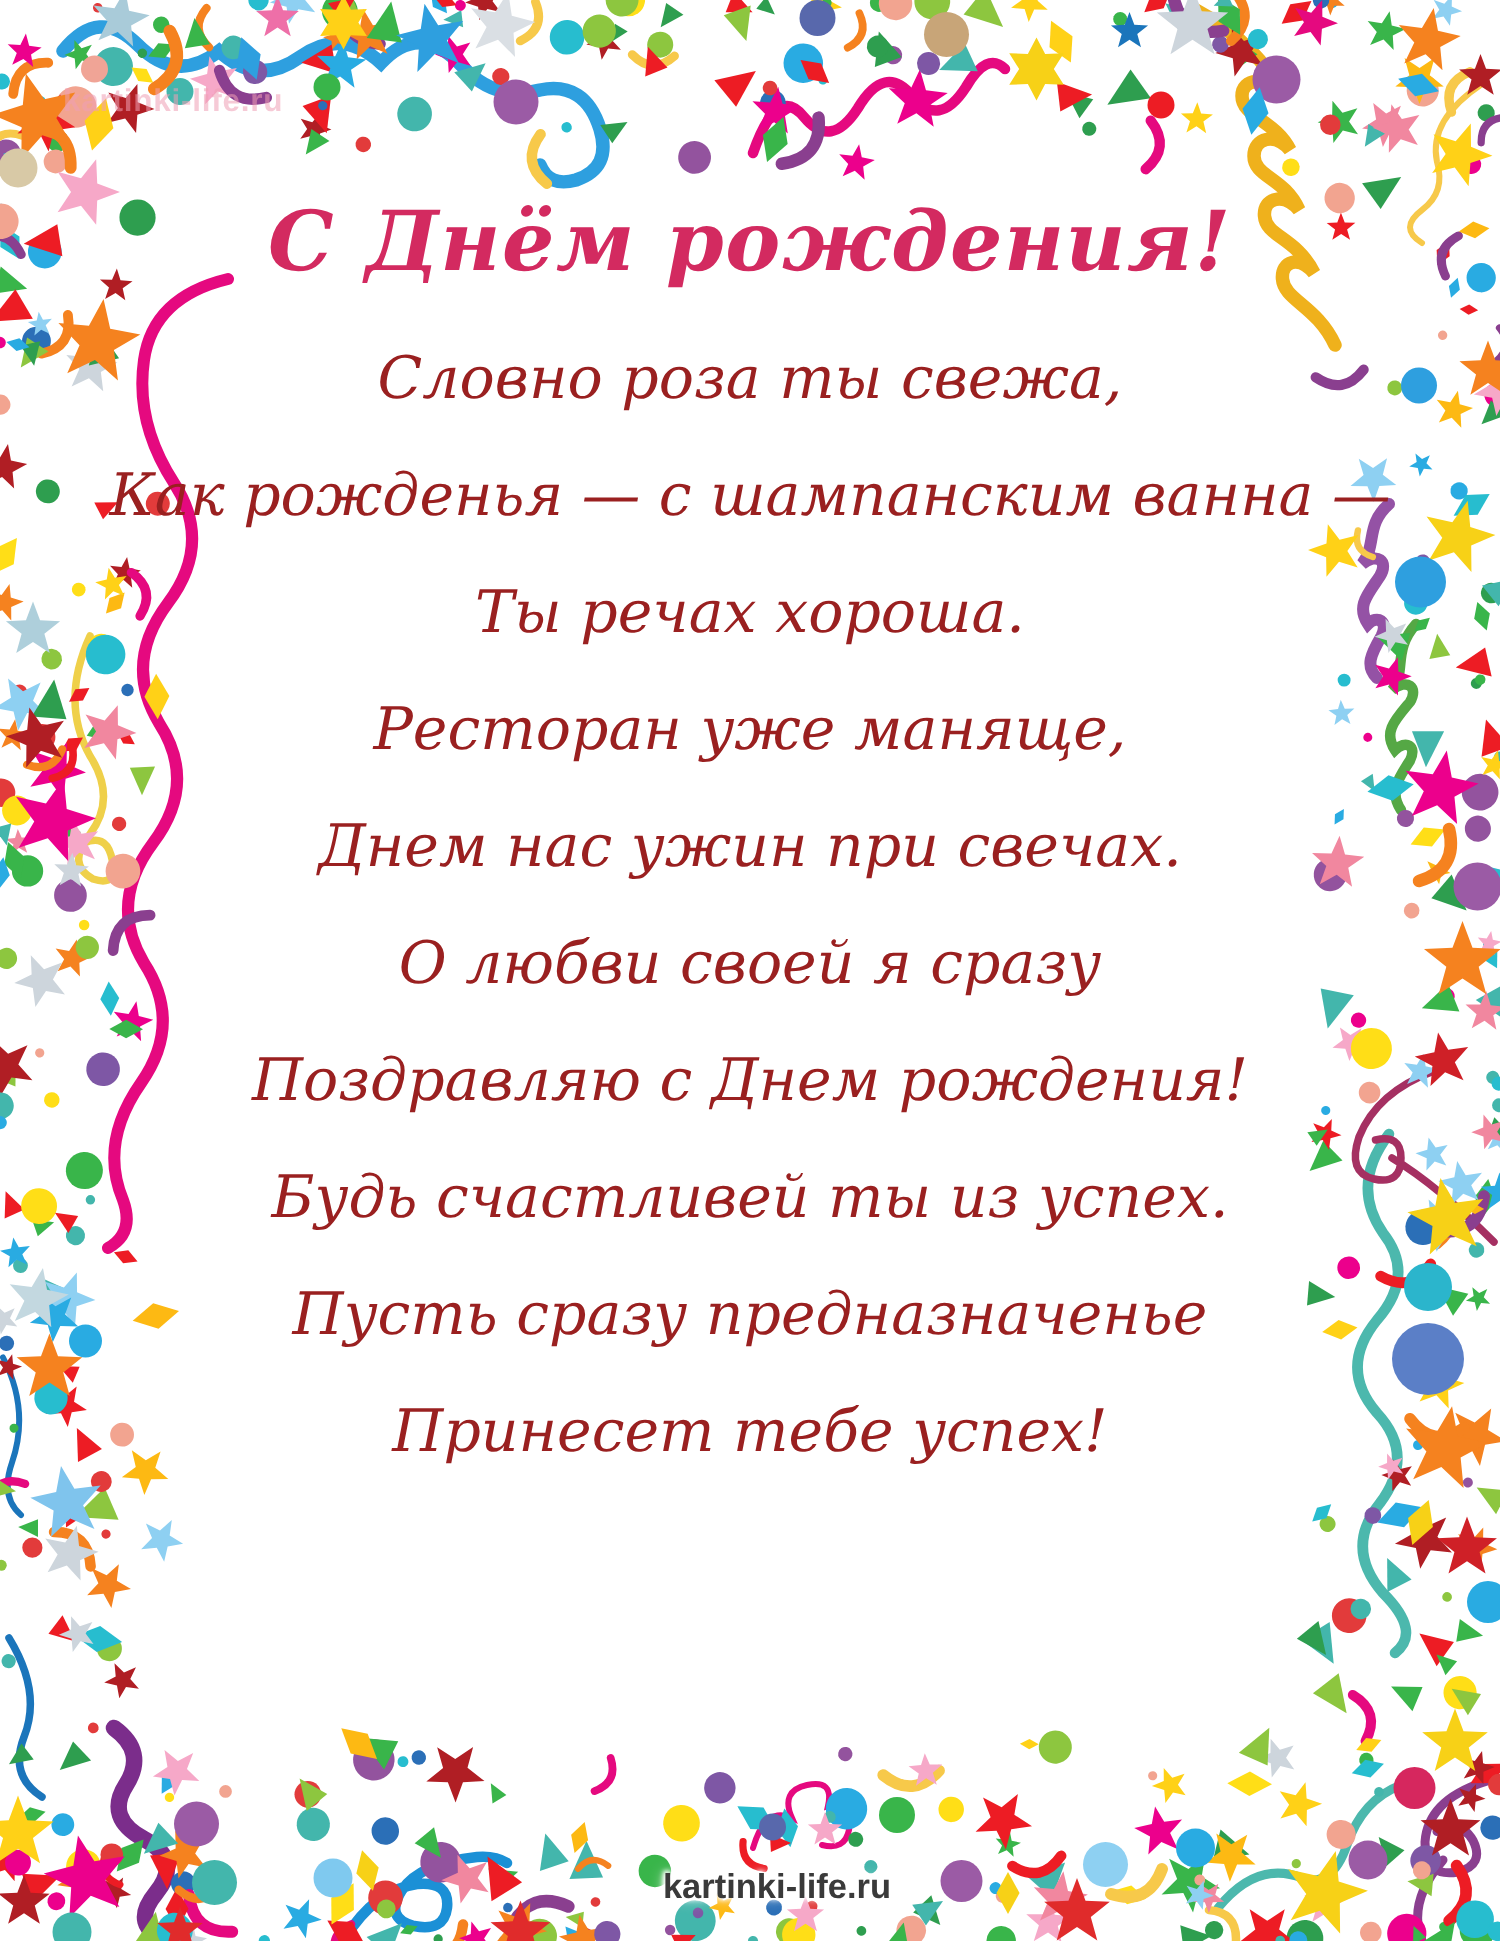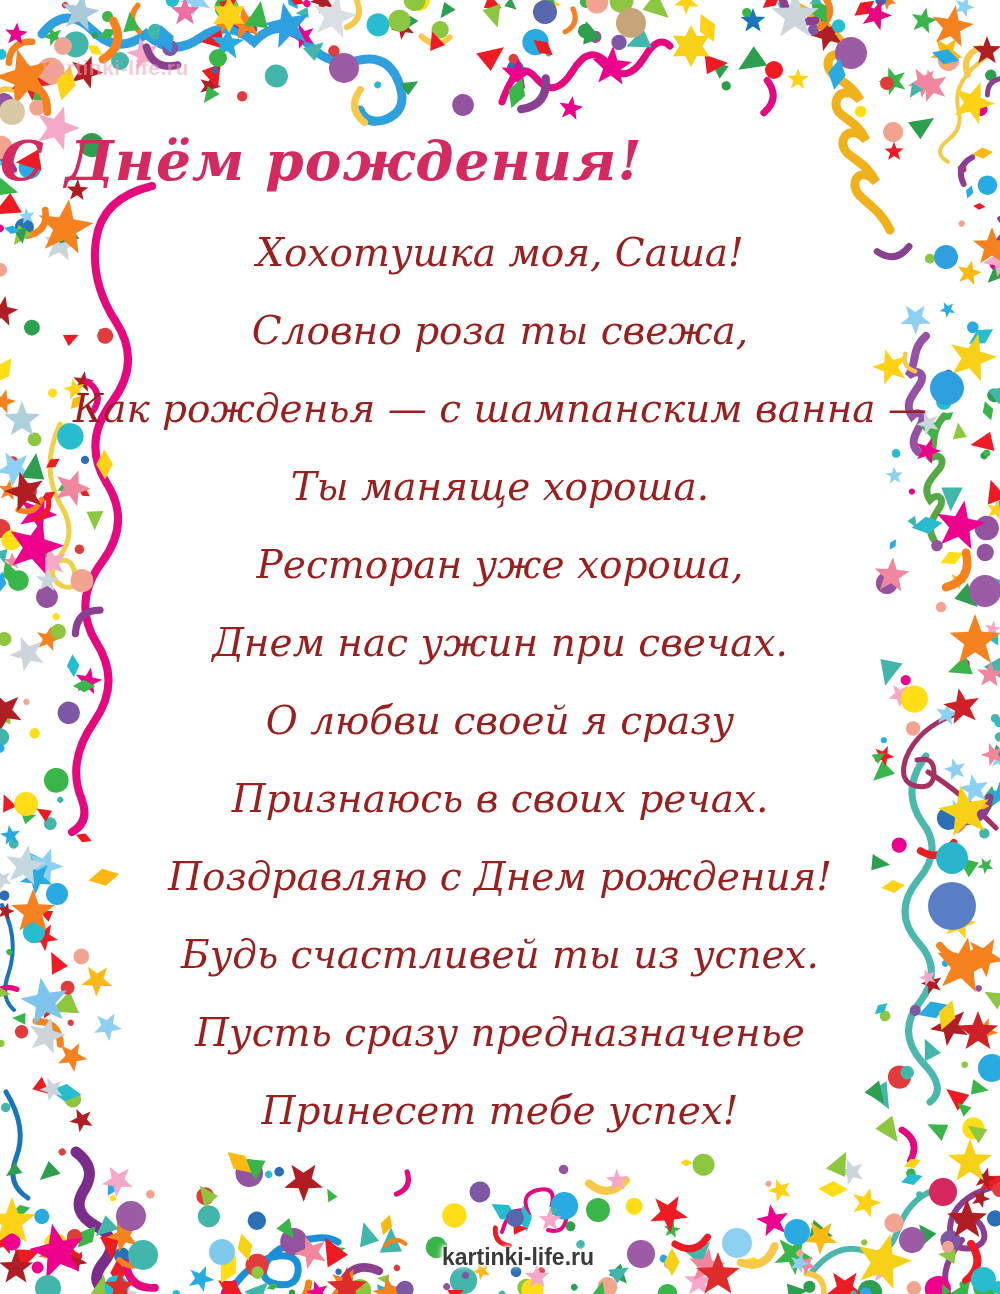--- a/index.html
+++ b/index.html
@@ -4,21 +4,21 @@
 <style>
   html,body{margin:0;padding:0;background:#fff;}
   .stage{position:relative;width:1000px;height:1294px;background:#ffffff;overflow:hidden;}
   #deco{position:absolute;left:0;top:0;}
   .wm-top{
     position:absolute;left:42px;top:56px;
     font-family:"Liberation Sans",sans-serif;font-weight:bold;font-size:21px;
     opacity:.55;letter-spacing:.5px;z-index:3;
   }
   .title{
-    position:absolute;left:0;top:128px;width:100%;
+    position:absolute;left:0;top:128px;width:100%;text-align:center;
     font-family:"DejaVu Serif",serif;font-style:italic;font-weight:bold;
     font-size:55px;z-index:2;letter-spacing:1px;
   }
   .poem{
     position:absolute;left:0;top:214px;width:100%;text-align:center;
     font-family:"DejaVu Serif",serif;font-style:italic;font-size:39px;z-index:2;
   }
   .poem p{margin:0;height:78px;line-height:78px;white-space:nowrap;}
   .wm-bottom{
     position:absolute;top:1244px;left:518px;transform:translateX(-50%);
@@ -668,28 +668,26 @@
       <polygon points="0.000,-1.000 0.247,-0.340 0.951,-0.309 0.399,0.130 0.588,0.809 0.000,0.420 -0.588,0.809 -0.399,0.130 -0.951,-0.309 -0.247,-0.340" transform="translate(550 1220) rotate(0) scale(12)" fill="#F6A8C8"></polygon>
       <circle r="1" transform="translate(515 1218) rotate(0) scale(9)" fill="#5868AC"></circle>
       <polygon points="0.000,-1.000 0.247,-0.340 0.951,-0.309 0.399,0.130 0.588,0.809 0.000,0.420 -0.588,0.809 -0.399,0.130 -0.951,-0.309 -0.247,-0.340" transform="translate(537 1277) rotate(0) scale(13)" fill="#F6A8C8"></polygon>
     </svg>
 
   <div class="wm-top" style="color: rgb(239, 159, 181);">kartinki-life.ru</div>
 
   <div class="title" style="color: rgb(211, 42, 96);">С Днём рождения!</div>
 
   <div class="poem" style="color: rgb(154, 32, 32);">
-    <p>Хохотушка моя, Саша!</p>
     <p>Словно роза ты свежа,</p>
     <p>Как рожденья — с шампанским ванна —</p>
-    <p>Ты маняще хороша.</p>
-    <p>Ресторан уже хороша,</p>
+    <p>Ты речах хороша.</p>
+    <p>Ресторан уже маняще,</p>
     <p>Днем нас ужин при свечах.</p>
     <p>О любви своей я сразу</p>
-    <p>Признаюсь в своих речах.</p>
     <p>Поздравляю с Днем рождения!</p>
     <p>Будь счастливей ты из успех.</p>
     <p>Пусть сразу предназначенье</p>
     <p>Принесет тебе успех!</p>
   </div>
 
   <div class="wm-bottom" style="color: rgb(58, 58, 58);">kartinki-life.ru</div>
 </div>
 
 </body></html>

